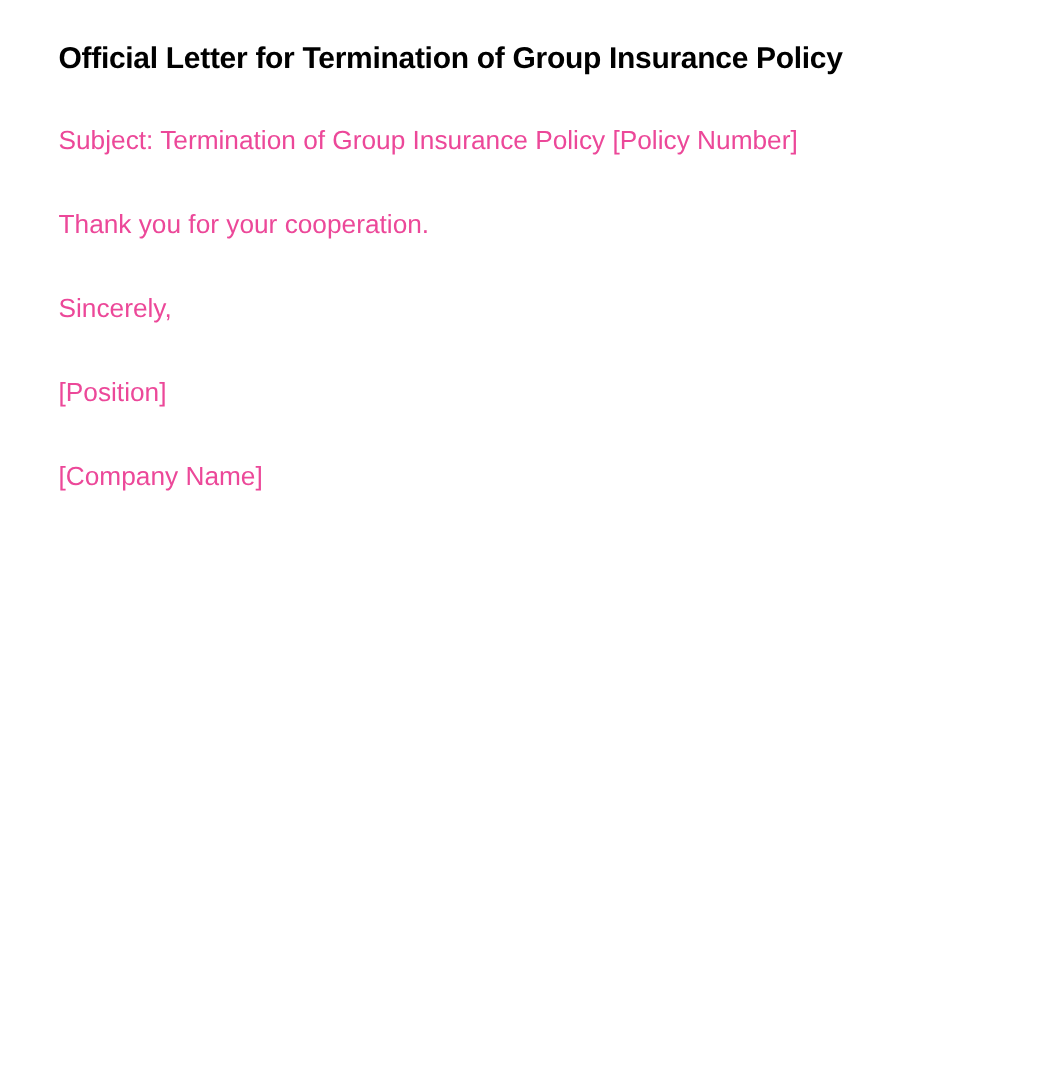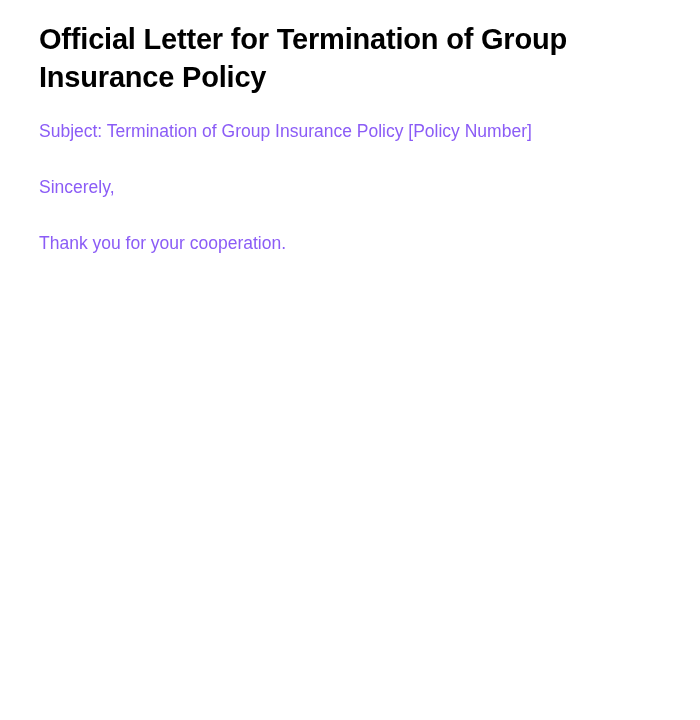--- a/index.html
+++ b/index.html
@@ -16,58 +16,60 @@
   .page {
     box-sizing: border-box;
     width: 700px;
     height: 720px;
     background: #ffffff;
     padding: 20px 62px 0 39px;
   }
   .doc-title {
     margin: 0;
     padding: 0;
-    font-size: 29px;
+    font-size: 20px;
     line-height: 38px;
     font-weight: 700;
     color: #000000;
     letter-spacing: -0.2px;
     max-width: 600px;
   }
   .body-block {
     margin-top: 18px;
   }
   .para {
     margin: 0 0 21px 0;
     padding: 0;
     font-size: 17.5px;
     line-height: 35px;
     font-weight: 400;
-    color: #8b5cf6;
+    color: #ec4899;
     max-width: 590px;
     word-wrap: break-word;
   }
   .para:last-child {
     margin-bottom: 0;
   }
 </style>
 </head>
 <body>
 
 <div class="page">
 
   <h1 class="doc-title">Official Letter for Termination of Group Insurance Policy</h1>
 
   <div class="body-block">
 
     <p class="para">Subject: Termination of Group Insurance Policy [Policy Number]</p>
 
 
 
+    <p class="para">Thank you for your cooperation.</p>
+
     <p class="para">Sincerely,</p>
 
-    <p class="para">Thank you for your cooperation.</p>
 
+    <p class="para">[Position]</p>
 
-
+    <p class="para">[Company Name]</p>
 
   </div>
 </div>
 
 </body></html>

